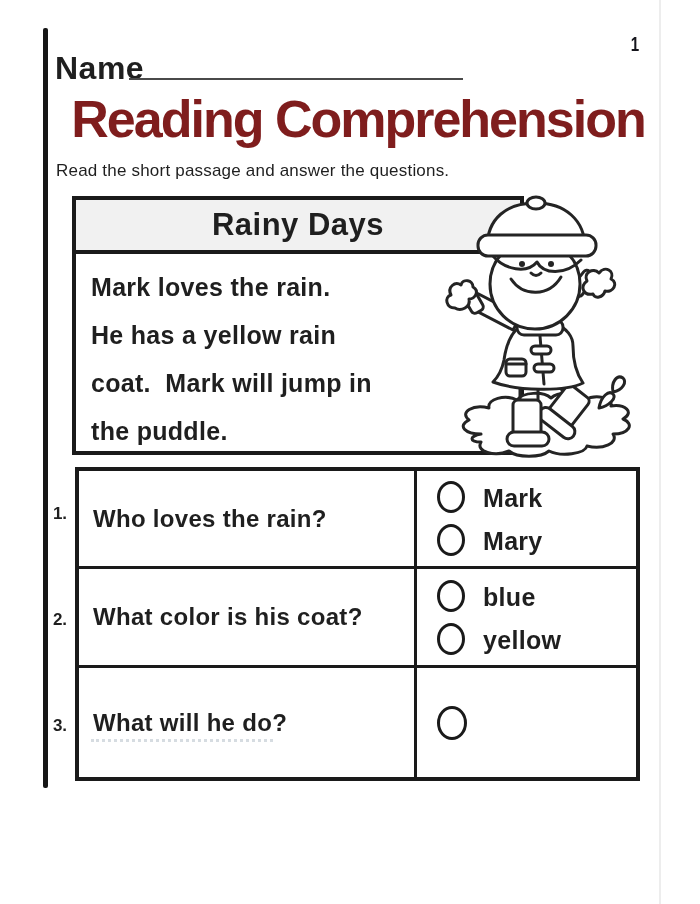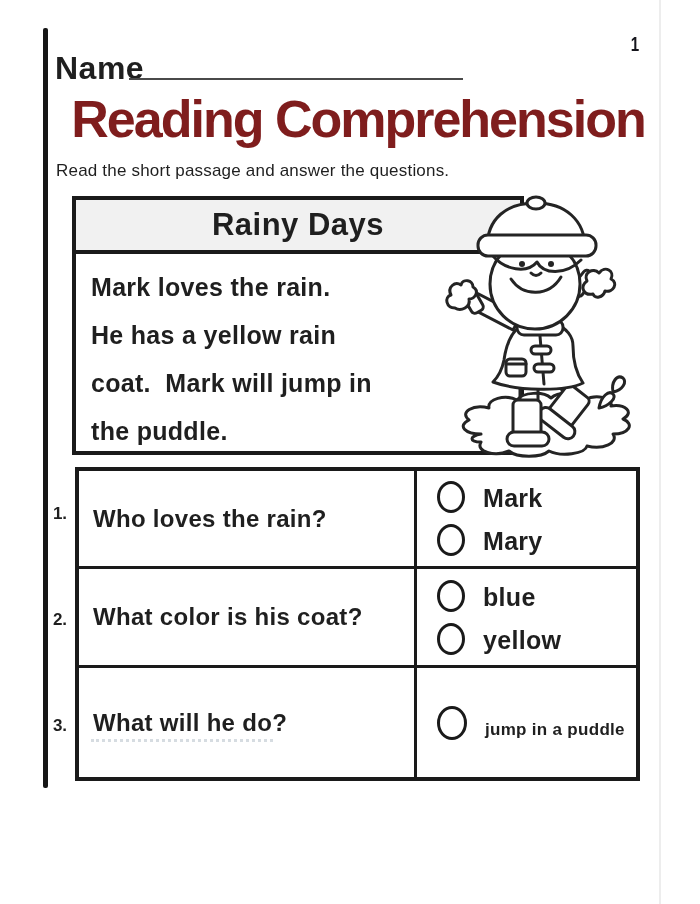--- a/index.html
+++ b/index.html
@@ -158,21 +158,20 @@
       <div class="opt">
         <span class="radio"></span>
         <span class="optlabel">yellow</span>
       </div>
     </div>
 
     <div class="qcell c-q">What will he do?</div>
     <div class="qcell c-a small">
       <div class="opt">
         <span class="radio"></span>
-        <span class="optlabel">jump in a puddle</span>
       </div>
     </div>
 
   </div>
 
   <div class="ghost-underline"></div>
 
 </div>
 
 </body></html>

